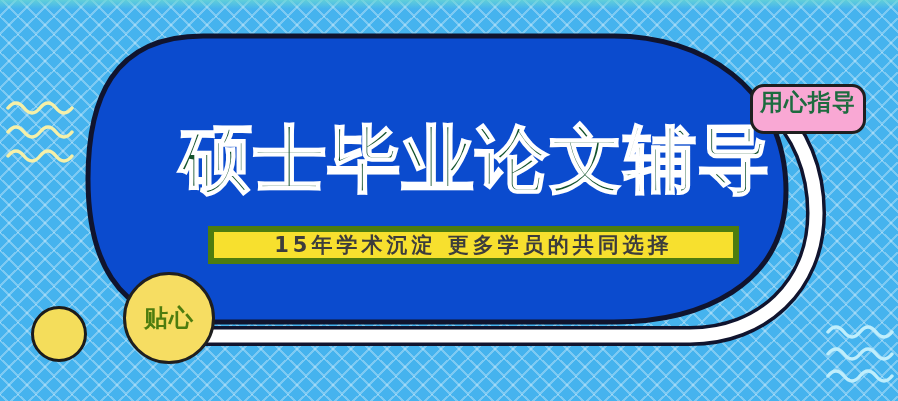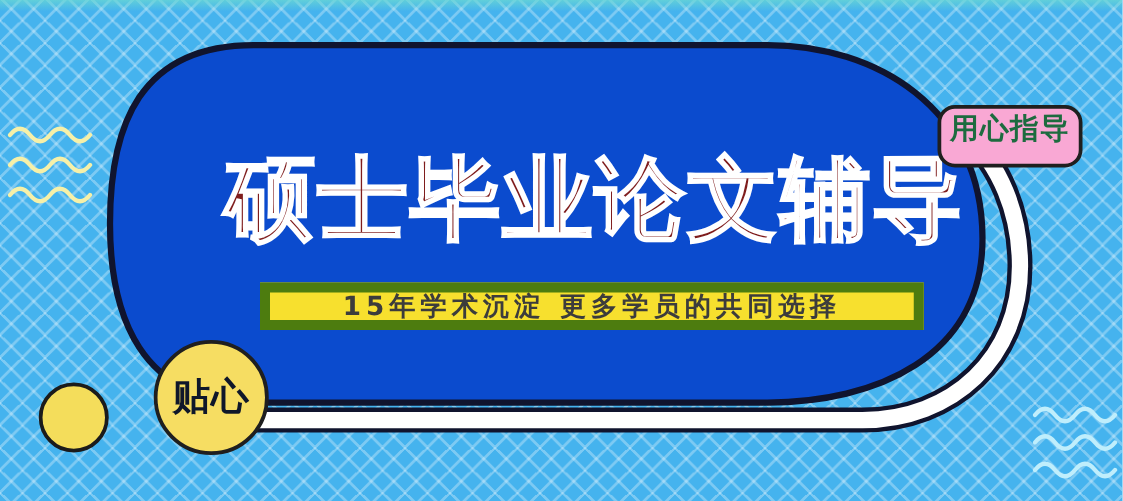--- a/index.html
+++ b/index.html
@@ -50,37 +50,37 @@
   
   .stage-wrap{position:absolute; left:0; top:0; width:898px; height:401px;}
   .stage-svg{position:absolute; left:0; top:0;}
 
   
   .headline{
     position:absolute;
     left:176px; top:118px;
     width:600px;
     text-align:center;
-    color:#7f1d1d;
+    color:#14532d;
     font-family:"DejaVu Sans","Liberation Sans",sans-serif;
     font-weight:700;
     font-size:72px;
     line-height:82px;
     letter-spacing:2px;
     white-space:nowrap;
     -webkit-text-stroke:2px #ffffff;
   }
 
   
   .subbar{
     position:absolute;
     left:208px; top:226px;
     width:531px; height:38px;
     background:#f7e02e;
-    border:8px solid #4d7c0f;
+    border:6px solid #4d7c0f;
     box-sizing:border-box;
     display:flex; align-items:center; justify-content:center;
   }
   .subbar-text{
     color:#3c3c3c;
     font-family:"DejaVu Sans","Liberation Sans",sans-serif;
     font-weight:700;
     font-size:21px;
     letter-spacing:4px;
     white-space:nowrap;
@@ -113,24 +113,24 @@
     width:92px; height:92px;
     border-radius:50%;
     background:#f6dd62;
     border:3px solid #1f1f1f;
     box-sizing:border-box;
     display:flex;flex-direction:column;
     align-items:center;justify-content:center;
     gap:2px;
   }
   .badge-bl-line{
-    color:#0f172a;
-    font-family:"DejaVu Sans","Liberation Sans",sans-serif;
-    font-weight:700;
-    font-size:30px;
+    color:#4d7c0f;
+    font-family:"DejaVu Sans","Liberation Sans",sans-serif;
+    font-weight:700;
+    font-size:24px;
     line-height:28px;
     letter-spacing:1px;
     white-space:nowrap;
     text-align:right;
   }
 </style>
 </head>
 <body>
 
 <div class="banner">

